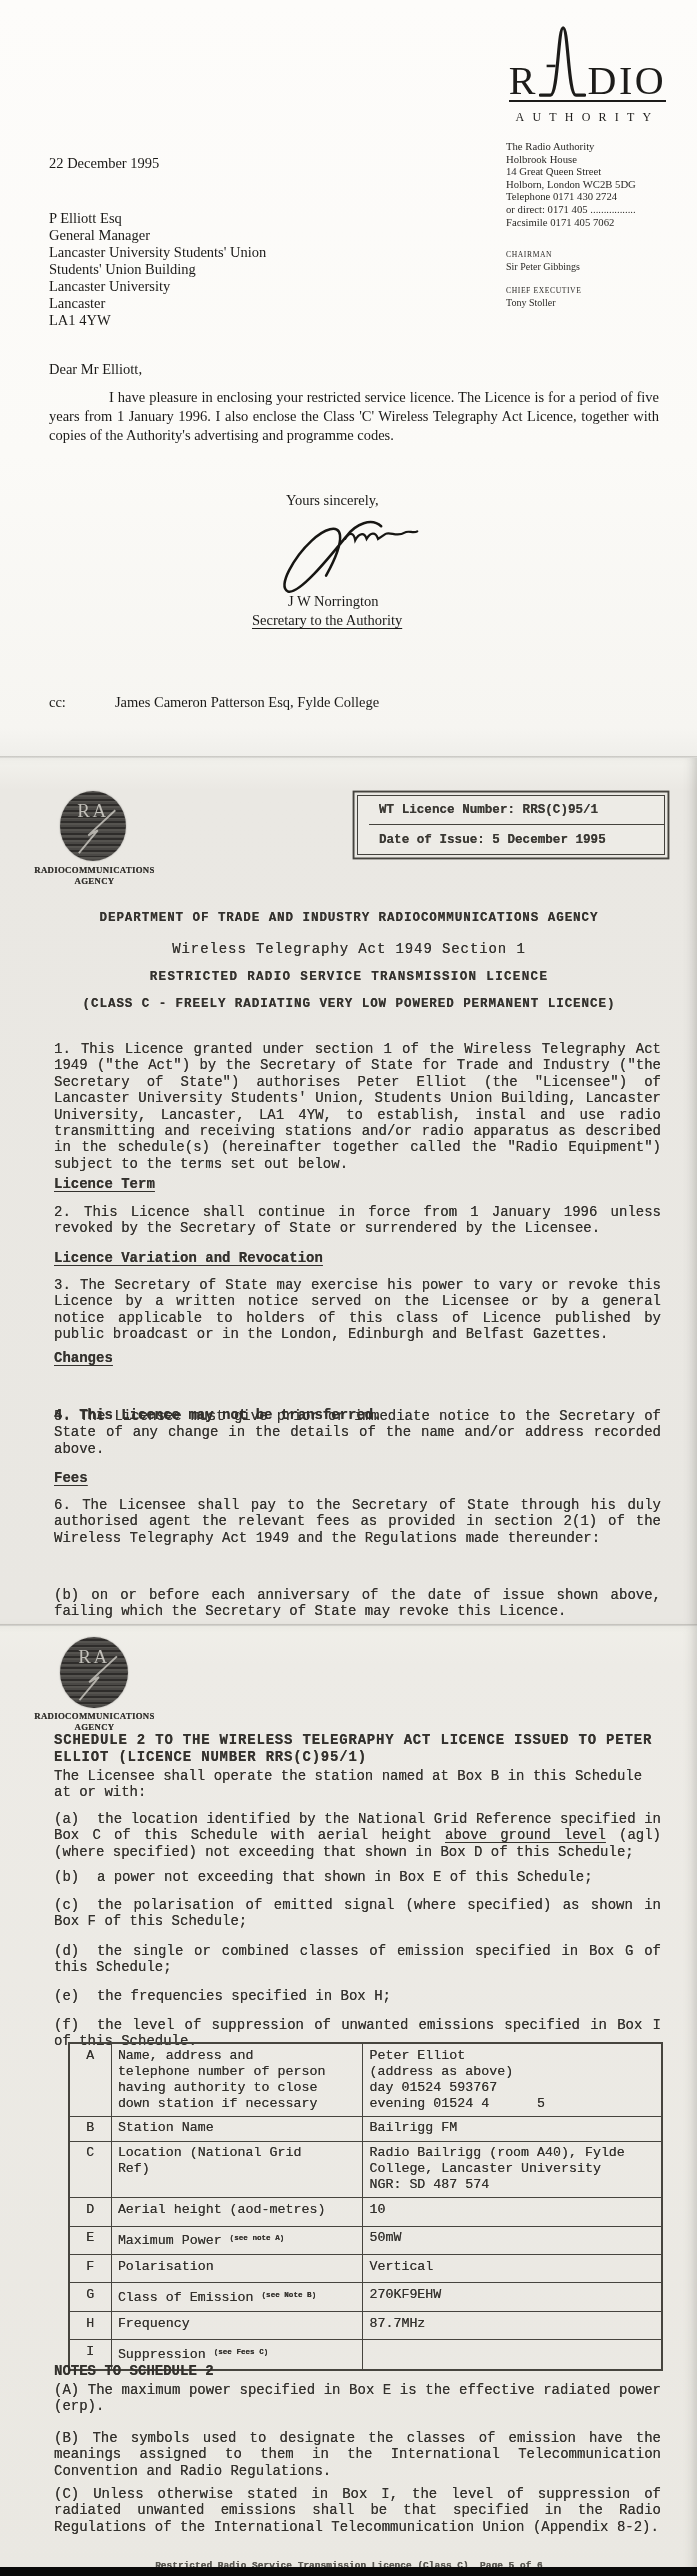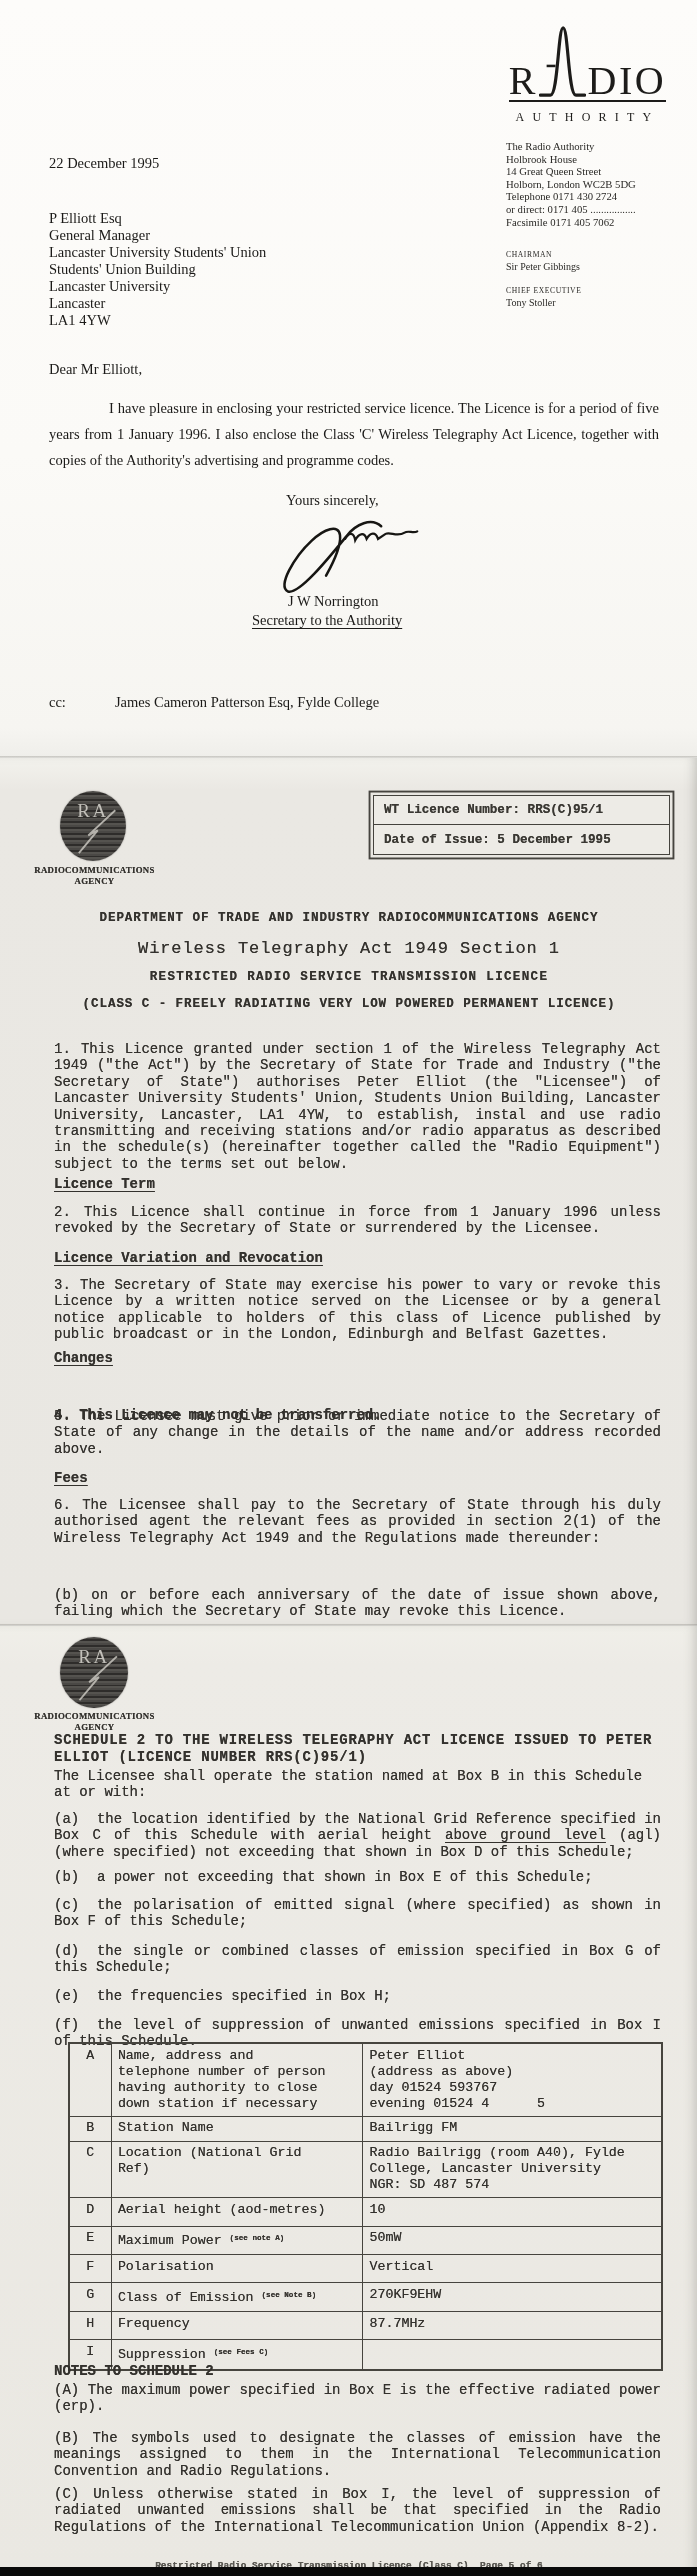--- a/index.html
+++ b/index.html
@@ -13,21 +13,21 @@
   .abs{position:absolute;}
   
   .ra-logo{display:flex;flex-direction:column;align-items:center;}
   .ra-word{display:flex;align-items:flex-end;border-bottom:2.5px solid #1d1c1a;padding-bottom:1.3px;}
   .ra-word .ltr{font-size:40px;line-height:.9;letter-spacing:2.5px;color:#1d1c1a;font-family:"Liberation Serif",serif;}
   .ra-auth{margin-top:7.6px;font-size:12px;letter-spacing:8.2px;color:#1d1c1a;white-space:nowrap;}
   .addr{font-size:10.7px;line-height:12.6px;color:#2a2926;}
   .small-label{font-size:7.6px;letter-spacing:0.6px;color:#2a2926;}
   .small-name{font-size:10px;color:#2a2926;margin-top:1.9px;}
   .letter-line{font-size:14.5px;line-height:17px;}
-  .letter-body{font-size:14.5px;line-height:26px;text-align:justify;text-indent:60px;margin-top:7px;}
+  .letter-body{font-size:14.5px;line-height:19px;text-align:justify;text-indent:60px;}
   .sig-title{text-decoration:underline;text-underline-offset:2.5px;}
   .cc-row{display:flex;gap:49px;font-size:14.5px;}
   
   .typed{font-family:"Liberation Mono",monospace;color:#33312d;text-shadow:0 0 0.4px rgba(51,49,45,.8);}
   .t22{font-size:14px;line-height:16.4px;}
   .just{text-align:justify;}
   .preline{white-space:pre-line;}
   .bold{font-weight:700;}
   .uhead{font-weight:700;text-decoration:underline;text-underline-offset:2.5px;text-decoration-thickness:1.3px;text-align:right;}
   .center{text-align:center;letter-spacing:0.9px;}
@@ -132,27 +132,27 @@
       <span class="ra-init">RA</span>
       <svg width="66" height="70" viewBox="0 0 105 110">
         <path d="M88 30 L45 70 L60 62 L30 98" fill="none" stroke="#cfcdc6" stroke-width="3" opacity=".8"></path>
       </svg>
     </div>
     <div class="abs agency-cap" style="left:22px;top:107px;width:145px;">
       <div>RADIOCOMMUNICATIONS</div>
       <div>AGENCY</div>
     </div>
 
-    <div class="abs lic-box" style="left:373px;top:37px;width:295px;">
+    <div class="abs lic-box" style="left:357px;top:37px;width:295px;padding-left:11px;">
       <div class="row">WT Licence Number: RRS(C)95/1</div>
       <div class="row">Date of Issue: 5 December 1995</div>
     </div>
 
     <div class="abs t22 bold center" style="left:0;top:152px;width:698px;font-size:12.6px;">DEPARTMENT OF TRADE AND INDUSTRY RADIOCOMMUNICATIONS AGENCY</div>
-    <div class="abs t22 center" style="left:0;top:183px;width:698px;font-size:17px;">Wireless Telegraphy Act 1949 Section 1</div>
+    <div class="abs t22 center" style="left:0;top:183px;width:698px;font-size:14px;">Wireless Telegraphy Act 1949 Section 1</div>
     <div class="abs t22 bold center" style="left:0;top:238px;width:698px;font-size:12.6px;">(CLASS C -  FREELY RADIATING VERY LOW POWERED PERMANENT LICENCE)</div>
     <div class="abs t22 bold center" style="left:0;top:211px;width:698px;font-size:12.6px;letter-spacing:1.3px;">RESTRICTED RADIO SERVICE TRANSMISSION LICENCE</div>
 
     <div class="abs t22 just" style="left:54px;top:283px;width:607px;">1. This Licence granted under section 1 of the Wireless Telegraphy Act 1949 ("the Act") by the Secretary of State for Trade and Industry ("the Secretary of State") authorises Peter Elliot (the "Licensee") of Lancaster University Students' Union,  Students Union Building, Lancaster University, Lancaster, LA1 4YW, to establish, instal and use radio transmitting and receiving stations and/or radio apparatus as described in the schedule(s) (hereinafter together called the "Radio Equipment") subject to the terms set out below.</div>
 
     <div class="abs t22 uhead" style="left:54px;top:418px;">Licence Term</div>
     <div class="abs t22 just" style="left:54px;top:446px;width:607px;">2. This Licence shall continue in force from 1 January 1996 unless revoked by the Secretary of State or surrendered by the Licensee.</div>
 
     <div class="abs t22 uhead" style="left:54px;top:492px;">Licence Variation and Revocation</div>
     <div class="abs t22 just" style="left:54px;top:519px;width:607px;">3. The Secretary of State may exercise his power to vary or revoke this Licence by a written notice served on the Licensee or by a general notice applicable to holders of this class of Licence published by public broadcast or in the London, Edinburgh and Belfast Gazettes.</div>

